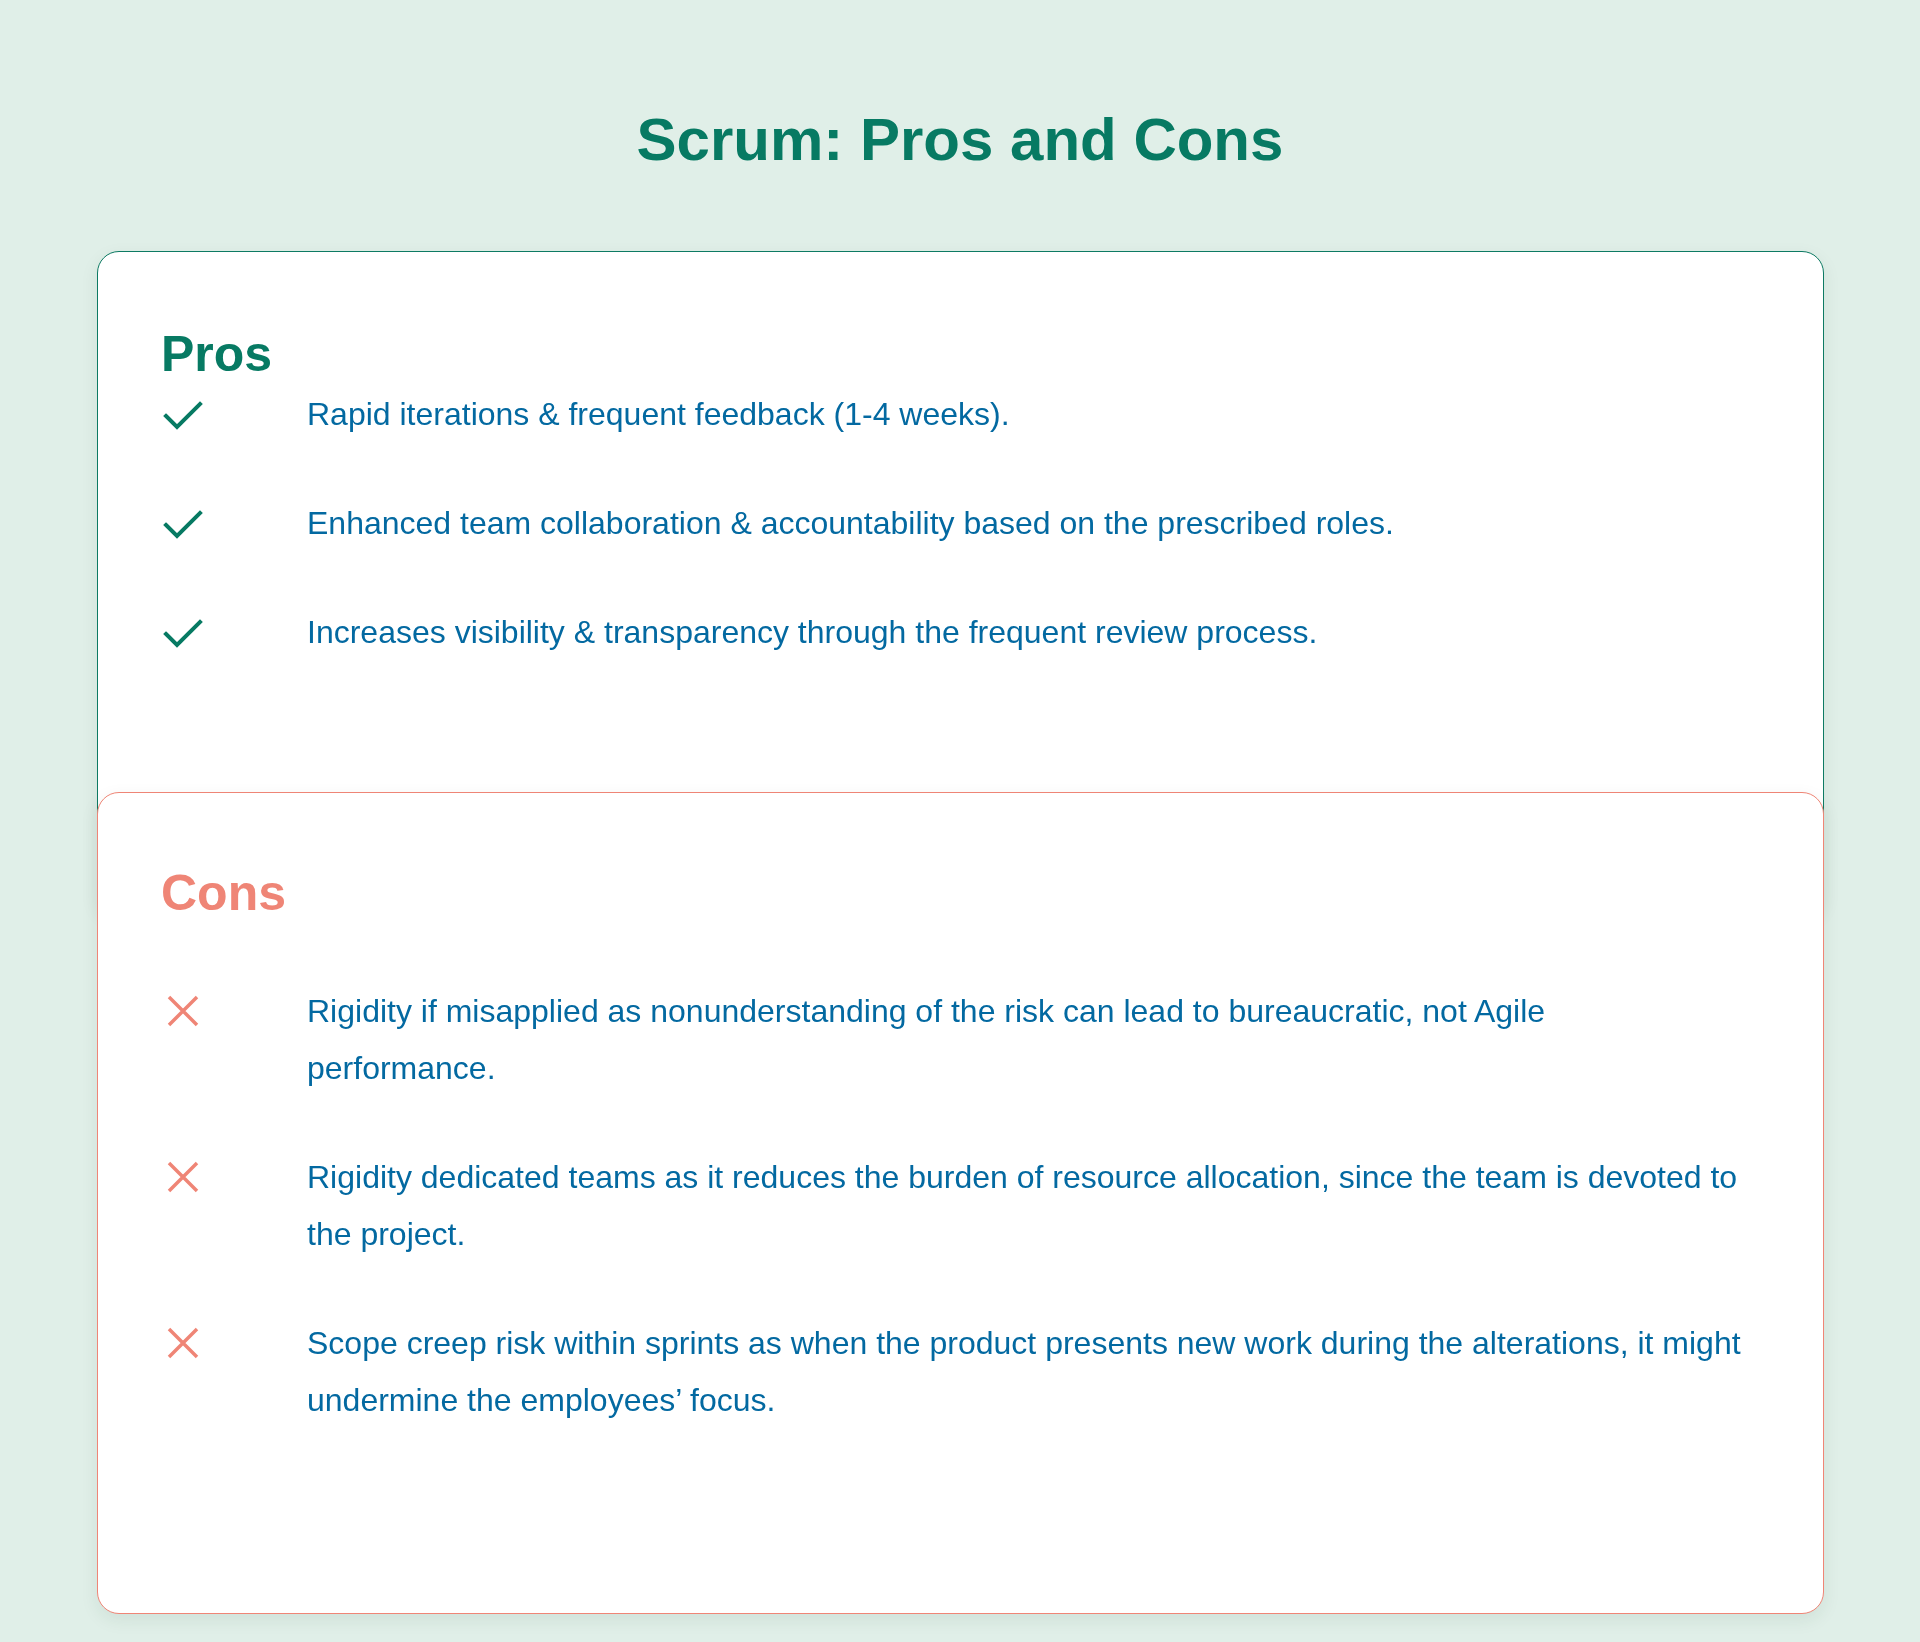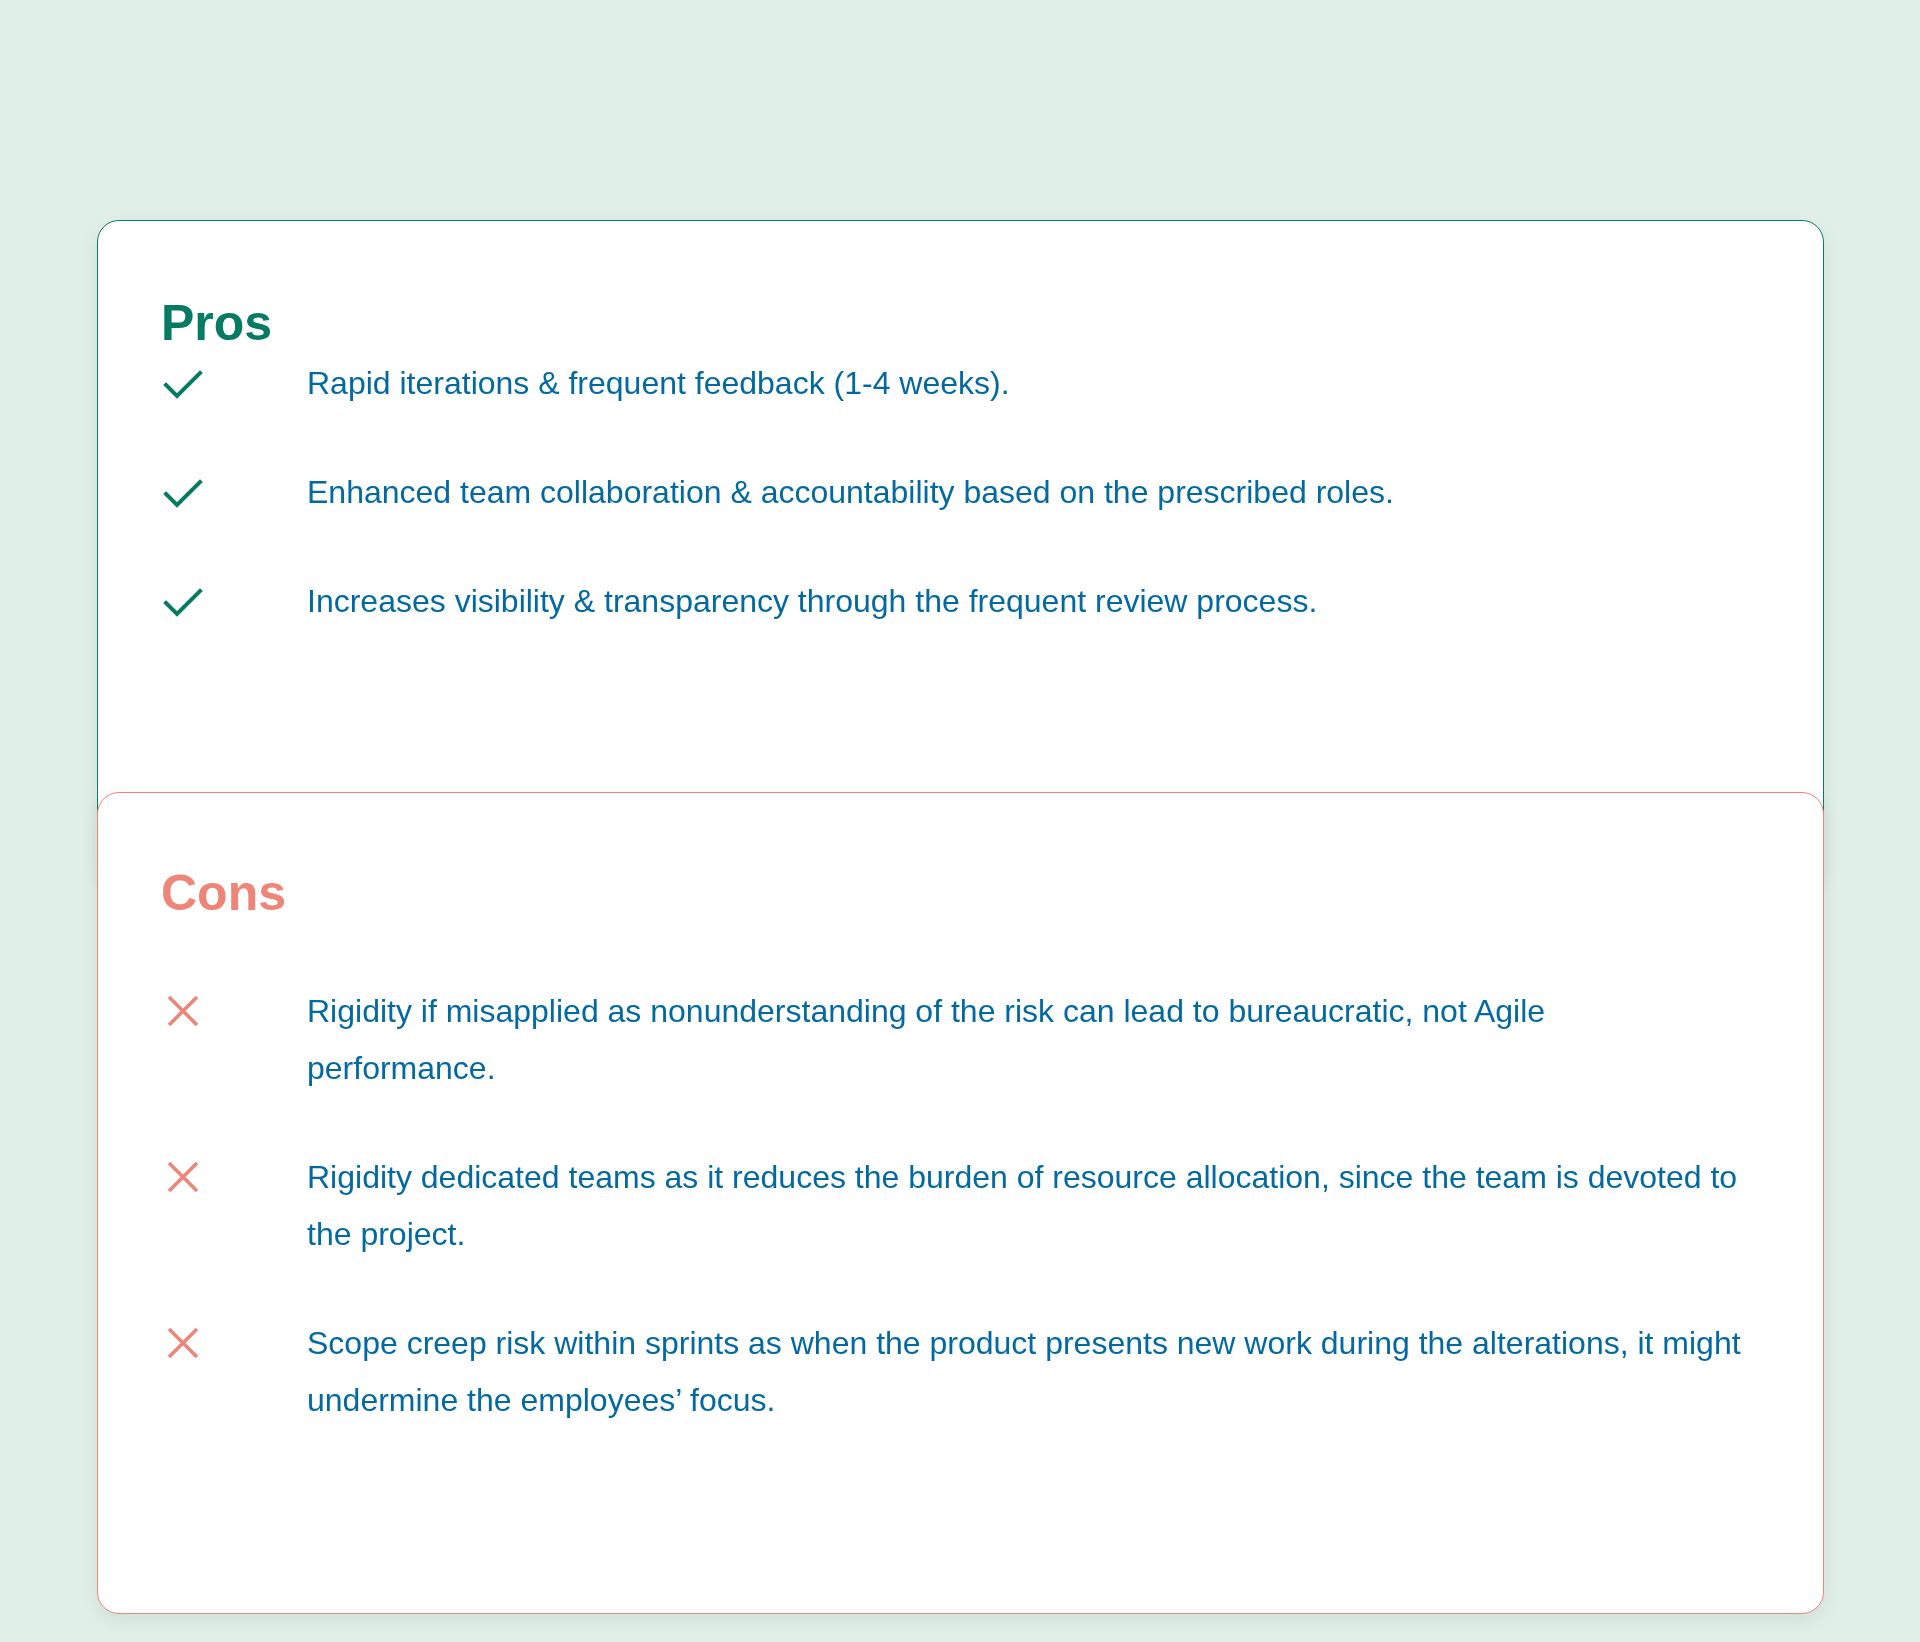--- a/index.html
+++ b/index.html
@@ -29,21 +29,21 @@
     }
     .card {
       position: absolute;
       left: 97px;
       width: 1727px;
       background: #ffffff;
       border-radius: 22px;
       box-shadow: 0 6px 18px rgba(0, 60, 40, 0.08);
     }
     .card.pros {
-      top: 220px;
+      top: 251px;
       height: 664px;
       border: 1.5px solid #0d7a63;
     }
     .card.cons {
       top: 792px;
       height: 822px;
       border: 1.5px solid #ef8576;
     }
     .card-heading {
       position: absolute;
@@ -75,20 +75,21 @@
       color: #0369a1;
       font-weight: 400;
     }
     .pros .item .icon { top: 8px; }
     .cons .item .icon { top: 8px; }
   </style>
 </head>
 <body>
 
 <div class="page">
+  <h1 class="page-title">Scrum: Pros and Cons</h1>
 
   <section class="card pros">
     <h2 class="card-heading">Pros</h2>
 
     <div class="item" style="top:134px;">
       <span class="icon">
         <svg width="44" height="44" viewBox="0 0 44 44">
             <polyline points="5,22 16,33 39,10" fill="none" stroke="#077a63" stroke-width="4" stroke-linecap="square"></polyline>
           </svg>
       </span>

